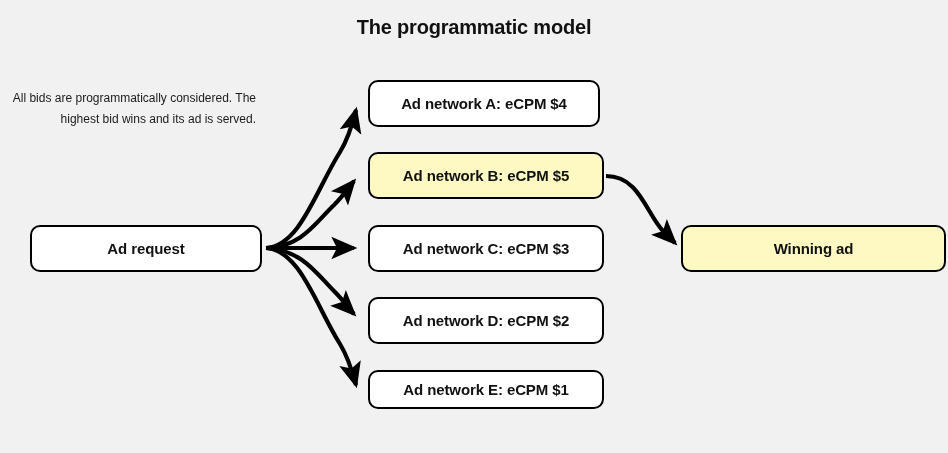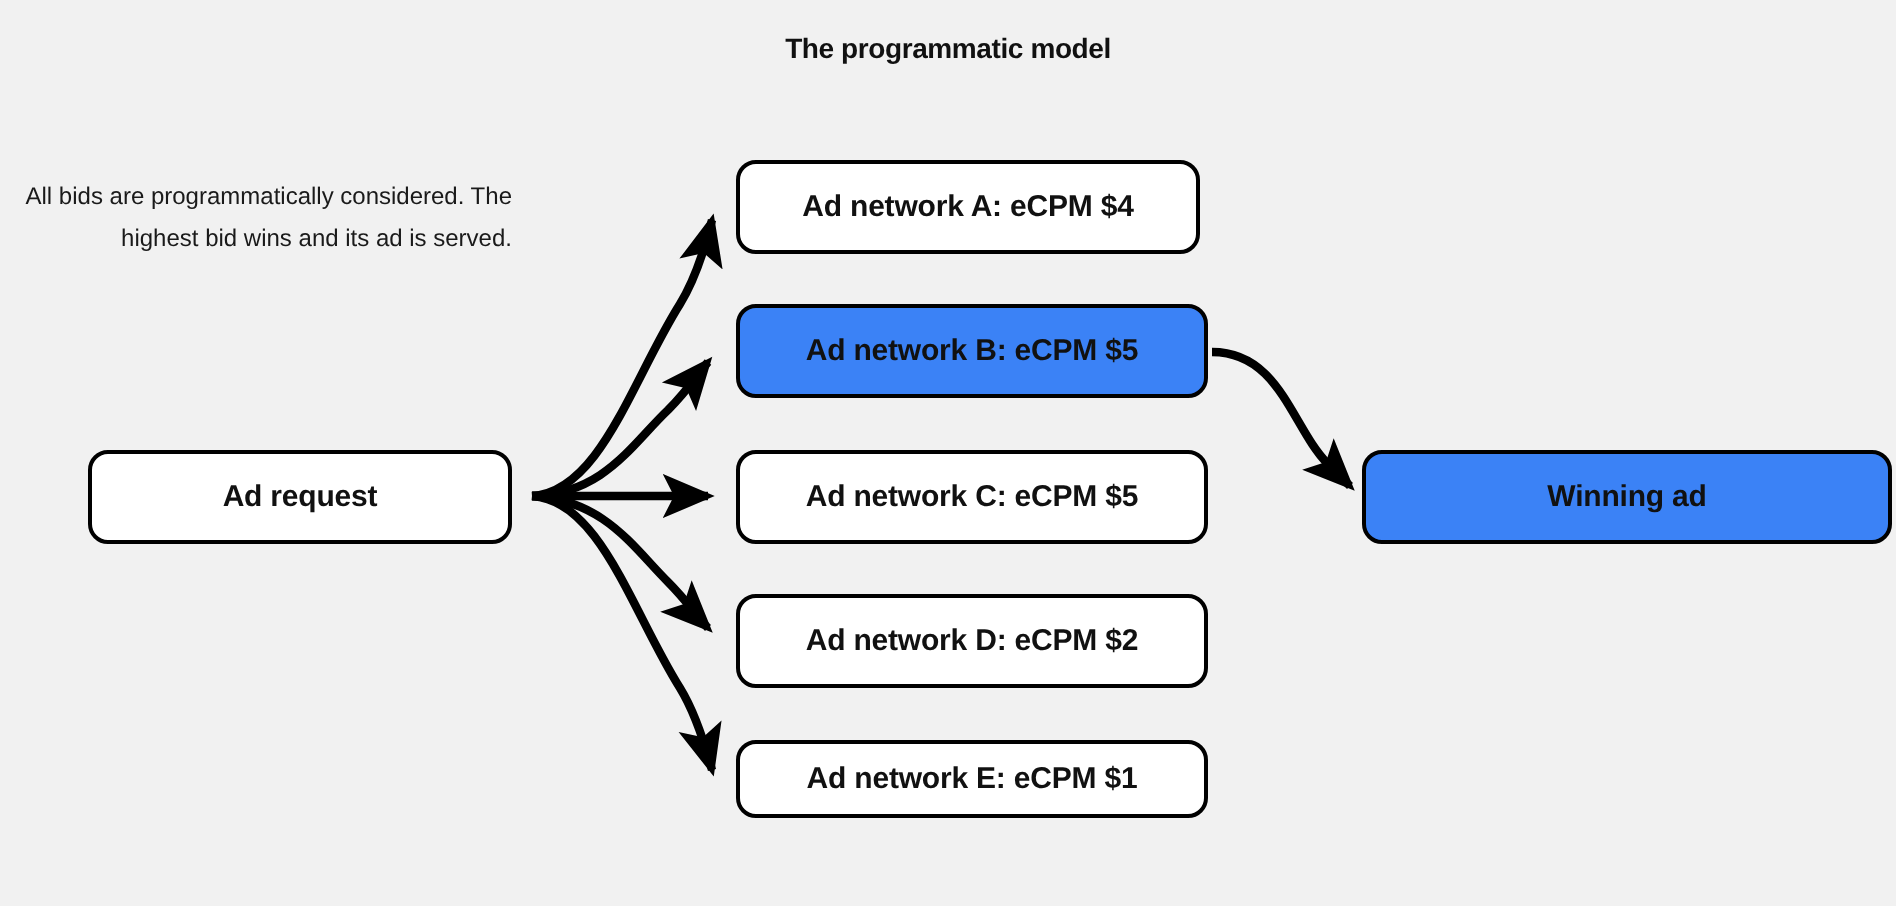--- a/index.html
+++ b/index.html
@@ -20,21 +20,21 @@
     top: 0;
     width: 948px;
     height: 453px;
   }
   .title {
     position: absolute;
     left: 0;
     top: 16px;
     width: 948px;
     text-align: center;
-    font-size: 14px;
+    font-size: 20px;
     font-weight: bold;
     color: #111111;
     letter-spacing: -0.2px;
   }
   .caption {
     position: absolute;
     left: 8px;
     top: 88px;
     width: 248px;
     text-align: right;
@@ -49,23 +49,23 @@
     border-radius: 10px;
     display: flex;
     align-items: center;
     justify-content: center;
     font-size: 15px;
     font-weight: bold;
     color: #111111;
     letter-spacing: -0.1px;
   }
   .node-white { background: #ffffff; }
-  .node-green { background: #3b82f6; }
+  .node-green { background: #fef9c3; }
 
-  #node-ad-request { left: 44px;  top: 225px; width: 212px; height: 47px; }
+  #node-ad-request { left: 30px;  top: 225px; width: 232px; height: 47px; }
   #node-network-a  { left: 368px; top: 80px;  width: 232px; height: 47px; }
   #node-network-b  { left: 368px; top: 152px; width: 236px; height: 47px; }
   #node-network-c  { left: 368px; top: 225px; width: 236px; height: 47px; }
   #node-network-d  { left: 368px; top: 297px; width: 236px; height: 47px; }
   #node-network-e  { left: 368px; top: 370px; width: 236px; height: 39px; }
   #node-winning-ad { left: 681px; top: 225px; width: 265px; height: 47px; }
 
   #edges {
     position: absolute;
     left: 0; top: 0;
@@ -104,21 +104,21 @@
       <path d="M606,176 C640,176 646,214 664,232 C669,237 672,240 675,243" marker-end="url(#arrowhead)"></path>
     </g>
   </svg>
 
   <div class="node node-white" id="node-ad-request">Ad request</div>
 
   <div class="node node-white" id="node-network-a">Ad network A: eCPM $4</div>
 
   <div class="node node-green" id="node-network-b">Ad network B: eCPM $5</div>
 
-  <div class="node node-white" id="node-network-c">Ad network C: eCPM $5</div>
+  <div class="node node-white" id="node-network-c">Ad network C: eCPM $3</div>
 
   <div class="node node-white" id="node-network-d">Ad network D: eCPM $2</div>
 
   <div class="node node-white" id="node-network-e">Ad network E: eCPM $1</div>
 
   <div class="node node-green" id="node-winning-ad">Winning ad</div>
 
 </div>
 
 </body></html>

